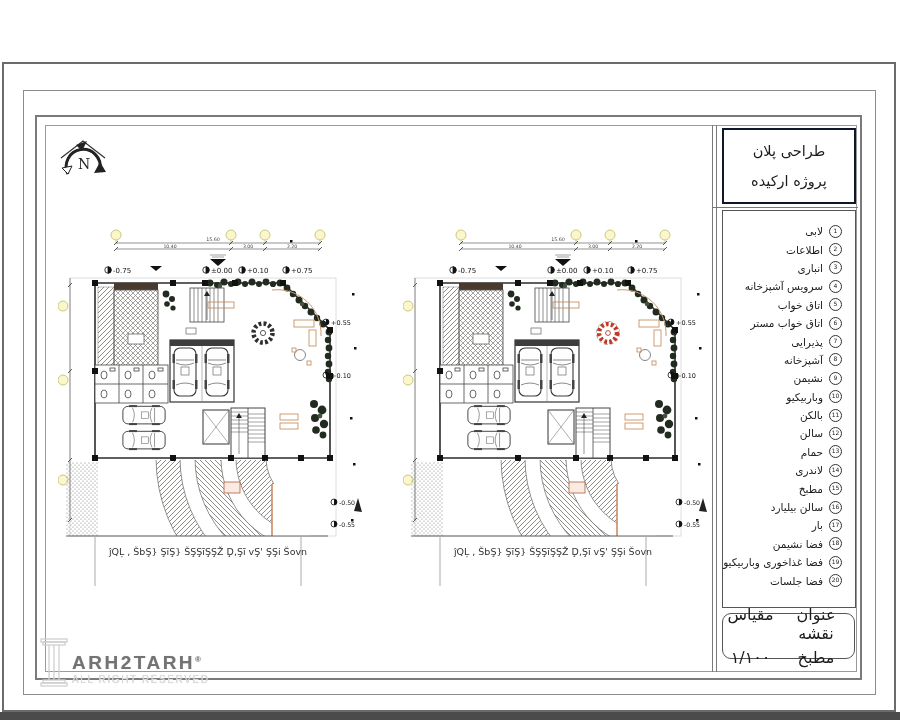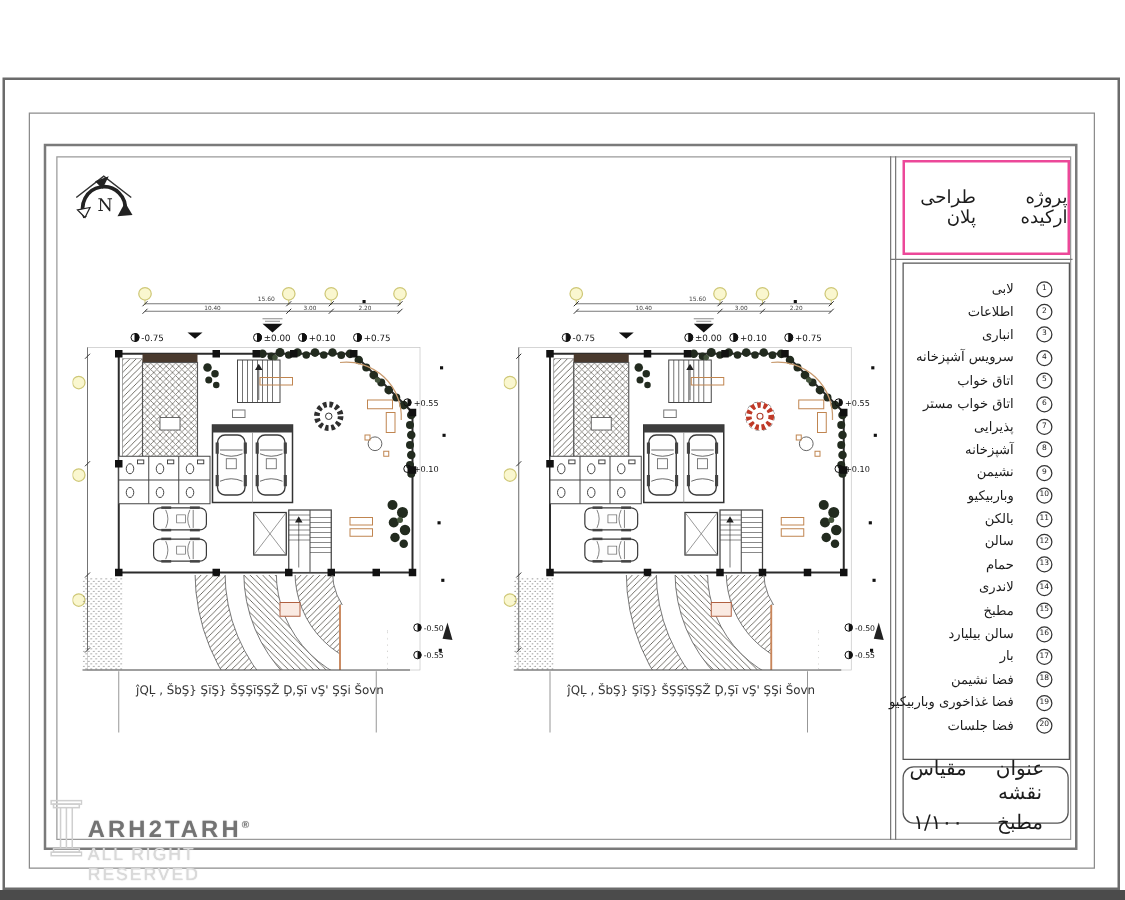--- a/index.html
+++ b/index.html
@@ -6,41 +6,41 @@
             font-family:"Liberation Sans",sans-serif;}
   .abs{position:absolute;}
   
   #b1{left:2px;top:62px;width:894px;height:650px;border:2px solid #6b6b6b;box-sizing:border-box;}
   #b2{left:23px;top:90px;width:853px;height:605px;border:1px solid #8c8c8c;box-sizing:border-box;}
   #b3{left:35px;top:115px;width:827px;height:565px;border:2px solid #7a7a7a;box-sizing:border-box;}
   #b4{left:45px;top:125px;width:812px;height:547px;border:1px solid #9a9a9a;box-sizing:border-box;}
   #bottomstrip{left:0;top:712px;width:900px;height:8px;background:#4b4b4b;}
   #coldiv{left:712px;top:125px;width:5px;height:547px;border-left:1px solid #7a7a7a;border-right:1px solid #7a7a7a;box-sizing:border-box;}
   
-  #titlebox{left:722px;top:128px;width:134px;height:76px;border:2px solid #ec4899;box-sizing:border-box;
-            display:flex;justify-content:center;align-items:center;gap:14px;}
+  #titlebox{left:722px;top:128px;width:134px;height:76px;border:2px solid #0f172a;box-sizing:border-box;
+            display:flex;flex-direction:column;justify-content:center;align-items:center;gap:14px;}
   .fa{font-family:"DejaVu Sans",sans-serif;direction:rtl;color:#1c1c1c;}
   #titlebox .tl{font-size:14.5px;}
   #subline{left:712px;top:207px;width:146px;height:0;border-top:1px solid #777;}
   #legendbox{left:722px;top:210px;width:134px;height:398px;border:1px solid #555;box-sizing:border-box;
              padding-top:11px;}
-  .lrow{height:18.4px;display:flex;direction:rtl;align-items:center;padding-right:13px;gap:18px;}
+  .lrow{height:18.4px;display:flex;direction:rtl;align-items:center;padding-right:13px;gap:6px;}
   .lnum{width:11px;height:11px;border:1px solid #333;border-radius:50%;font-size:6px;line-height:10px;
         text-align:center;color:#222;flex:0 0 auto;font-family:"DejaVu Sans",sans-serif;direction:ltr;}
   .llab{font-size:10.5px;white-space:nowrap;}
   #footbox{left:722px;top:613px;width:133px;height:46px;border:1.5px solid #555;border-radius:9px;
            box-sizing:border-box;display:grid;grid-template-columns:58% 42%;direction:rtl;
            align-content:center;row-gap:5px;}
   #footbox div{text-align:center;font-size:16px;}
   
   #logo{left:40px;top:634px;width:200px;height:64px;z-index:6;display:flex;align-items:flex-start;}
   #logotext{margin-left:4px;margin-top:18px;}
   #brand{font-size:19px;font-weight:bold;letter-spacing:2.5px;color:#737373;text-shadow:0 0 1px #c2c2c2;line-height:16px;}
   #brand sup{font-size:8px;letter-spacing:0;}
-  #tagline{font-size:14px;letter-spacing:1.6px;color:#d9d9d9;text-shadow:0 0 1px #cccccc;margin-top:3px;}
+  #tagline{font-size:10px;letter-spacing:1.6px;color:#d9d9d9;text-shadow:0 0 1px #cccccc;margin-top:3px;}
   svg text{font-family:"DejaVu Sans",sans-serif;}
 </style>
 </head>
 <body>
 
 <div class="abs" id="b1"></div>
 <div class="abs" id="b2"></div>
 <div class="abs" id="b3"></div>
 <div class="abs" id="b4"></div>
 <div class="abs" id="bottomstrip"></div>

